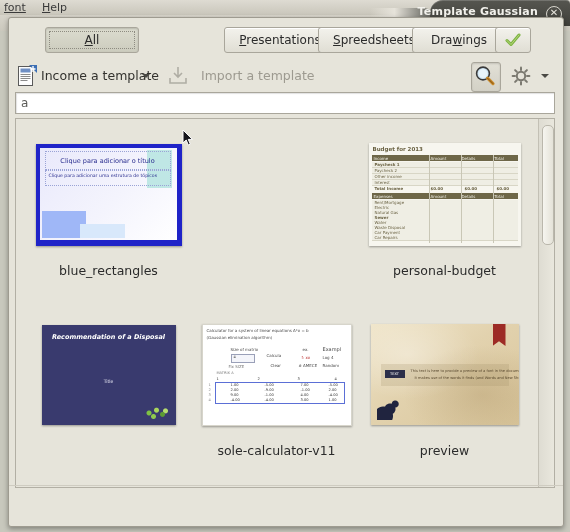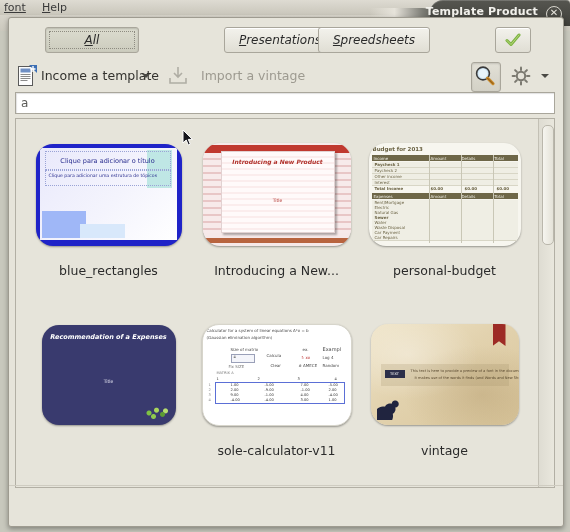--- a/index.html
+++ b/index.html
@@ -64,21 +64,21 @@
   .dialog{
     position:absolute;left:8px;top:17px;width:554px;height:508px;
     background:#e6e4da;
     border:1px solid #9e9b90;
     border-radius:3px;
     box-shadow:0 2px 5px rgba(0,0,0,.35);
   }
 
   
   .tabrow{
-    position:absolute;left:0;top:9px;width:530px;height:26px;font-style:italic;
+    position:absolute;left:0;top:9px;width:530px;height:26px;
   }
   .tab{
     position:absolute;top:0;height:24px;
     background:linear-gradient(#f3f2ec,#e0ded4);
     border:1px solid #a9a69b;border-radius:3px;
     font-size:12px;color:#2b2b2b;
     text-align:center;line-height:24px;cursor:pointer;
     box-shadow:inset 0 1px 0 #fff;
   }
   .tab.active{
@@ -158,21 +158,20 @@
     position:absolute;width:165px;height:170px;
   }
   .thumb-wrap{
     position:absolute;left:0;top:0;width:165px;height:135px;
     display:flex;align-items:center;justify-content:center;
   }
   .thumb{
     position:relative;overflow:hidden;
     box-shadow:0 1px 2px rgba(0,0,0,.35);
     background:#fff;
-    border-radius:17px;
   }
   .thumb-label{
     position:absolute;left:0;top:136px;width:165px;
     text-align:center;font-size:12.5px;color:#2b2b2b;
     white-space:nowrap;overflow:hidden;text-overflow:ellipsis;
   }
 
   
   .t1{width:146px;height:102px;background:#1f23c8;padding:0;}
   .t1-inner{position:absolute;left:4px;top:4px;right:5px;bottom:6px;
@@ -285,36 +284,39 @@
   <div class="bg-menubar">
     <div class="bg-menu-item" style="left:4px;"><u>font</u></div>
     <div class="bg-menu-item" style="left:42px;"><u>H</u>elp</div>
   </div>
   <div class="bg-toolbar"></div>
   <div class="bg-grip"></div>
   <div class="bg-tb-btn"></div>
 
   <div class="titlebar-tail"></div>
   <div class="titlebar">
-    <div class="title-text">Template Product</div>
+    <div class="title-text">Template Gaussian</div>
     <div class="title-close">✕</div>
   </div>
 
   <div class="dialog">
 
     <div class="tabrow">
       <div class="tab active" style="left:36px;width:92px;">
         <span class="tab-focus"></span>
         <span><u>A</u>ll</span>
       </div>
       <div class="tab" style="left:215px;width:110px;">
         <span><u>P</u>resentations</span>
       </div>
       <div class="tab" style="left:309px;width:110px;">
         <span><u>S</u>preedsheets</span>
+      </div>
+      <div class="tab" style="left:403px;width:92px;">
+        <span>Dra<u>w</u>ings</span>
       </div>
       <div class="tab-check">
         <svg class="check-glyph" viewBox="0 0 16 16">
           <path d="M2 8.5 L6 12.5 L14 3" stroke="#7cb342" stroke-width="3" fill="none" stroke-linecap="round" stroke-linejoin="round"></path>
           <path d="M2 8.5 L6 12.5 L14 3" stroke="#b9d77a" stroke-width="1" fill="none" stroke-linecap="round" stroke-linejoin="round"></path>
         </svg>
       </div>
     </div>
 
     <div class="actionbar">
@@ -328,21 +330,21 @@
         <path d="M12 0 L20 0 L20 8 Z" fill="#3c6fb4"></path>
         <path d="M16 1 L16 7 M13.5 4 L18.5 4" stroke="#fff" stroke-width="1.4"></path>
       </svg>
       <div class="act-label" style="left:32px;">Income a template</div>
       <div class="caret" style="left:133px;top:14px;"></div>
 
       <svg class="import-icon" viewBox="0 0 22 20">
         <path d="M11 1 L11 10 M7 7 L11 11 L15 7" stroke="#6e6c64" stroke-width="1.6" fill="none"></path>
         <path d="M3 12 L3 17 L19 17 L19 12" stroke="#6e6c64" stroke-width="1.6" fill="none"></path>
       </svg>
-      <div class="act-label disabled" style="left:192px;">Import a vintage</div>
+      <div class="act-label disabled" style="left:192px;">Import a template</div>
 
       <div class="search-btn">
         <svg viewBox="0 0 24 24" width="24" height="24" style="position:absolute;left:1px;top:1px;">
           <circle cx="10" cy="9.5" r="6.4" fill="#cfe6f5" stroke="#3a3a3a" stroke-width="1.6"></circle>
           <circle cx="10" cy="9.5" r="4.4" fill="#e8f4fb" stroke="none"></circle>
           <path d="M14.6 14.2 L20 19.6" stroke="#c98a2a" stroke-width="3.2" stroke-linecap="round"></path>
           <path d="M14.6 14.2 L20 19.6" stroke="#7a4d13" stroke-width="1" stroke-linecap="round"></path>
         </svg>
       </div>
       <svg class="gear-btn" viewBox="0 0 20 20">
@@ -381,34 +383,20 @@
                 </div>
                 <div class="t1-body">
                   <span class="t1-bullet">Clique para adicionar uma estrutura de tópicos</span>
                 </div>
               </div>
             </div>
           </div>
           <div class="thumb-label">blue_rectangles</div>
         </div>
 
-        <div class="cell" style="left:178px;top:8px;">
-          <div class="thumb-wrap">
-            <div class="thumb t2">
-              <div class="t2-stripes"></div>
-              <div class="t2-topbar"></div>
-              <div class="t2-bottombar"></div>
-              <div class="t2-card">
-                <div class="t2-title">Introducing a New Product</div>
-                <div class="t2-sub">Title</div>
-              </div>
-            </div>
-          </div>
-          <div class="thumb-label">Introducing a New...</div>
-        </div>
 
         <div class="cell" style="left:346px;top:8px;">
           <div class="thumb-wrap">
             <div class="thumb t3">
               <div class="t3-title">Budget for 2013</div>
               <div class="t3-hdr" style="left:3px;top:12px;width:146px;"></div>
               <div class="t3-txt" style="left:5px;top:13px;color:#efeee4;">Income</div>
               <div class="t3-txt" style="left:62px;top:13px;color:#efeee4;">Amount</div>
               <div class="t3-txt" style="left:93px;top:13px;color:#efeee4;">Details</div>
               <div class="t3-txt" style="left:126px;top:13px;color:#efeee4;">Total</div>
@@ -450,21 +438,21 @@
               <div class="t3-vline" style="left:92px;top:12px;height:88px;"></div>
               <div class="t3-vline" style="left:124px;top:12px;height:88px;"></div>
             </div>
           </div>
           <div class="thumb-label">personal-budget</div>
         </div>
 
         <div class="cell" style="left:10px;top:188px;">
           <div class="thumb-wrap">
             <div class="thumb t4">
-              <div class="t4-title">Recommendation of a Expenses</div>
+              <div class="t4-title">Recommendation of a Disposal</div>
               <div class="t4-sub">Title</div>
               <div class="t4-deco"></div>
             </div>
           </div>
         </div>
 
         <div class="cell" style="left:178px;top:188px;">
           <div class="thumb-wrap">
             <div class="thumb t5">
               <div class="t5-line" style="left:4px;top:3px;">Calculator for a system of linear equations   A*x = b</div>
@@ -517,21 +505,21 @@
             <div class="thumb t6">
               <div class="t6-ribbon"></div>
               <div class="t6-band"></div>
               <div class="t6-tag"></div>
               <div class="t6-tagtxt">TEXT</div>
               <div class="t6-l1">This text is here to provide a preview of a font in the document</div>
               <div class="t6-l2">It makes use of the words it finds (and Words and New Sheet)</div>
               <div class="t6-blob"></div>
             </div>
           </div>
-          <div class="thumb-label">vintage</div>
+          <div class="thumb-label">preview</div>
         </div>
 
       </div>
 
       <div class="vscroll">
         <div class="vthumb"></div>
       </div>
     </div>
 
     <div class="footer-sep"></div>

